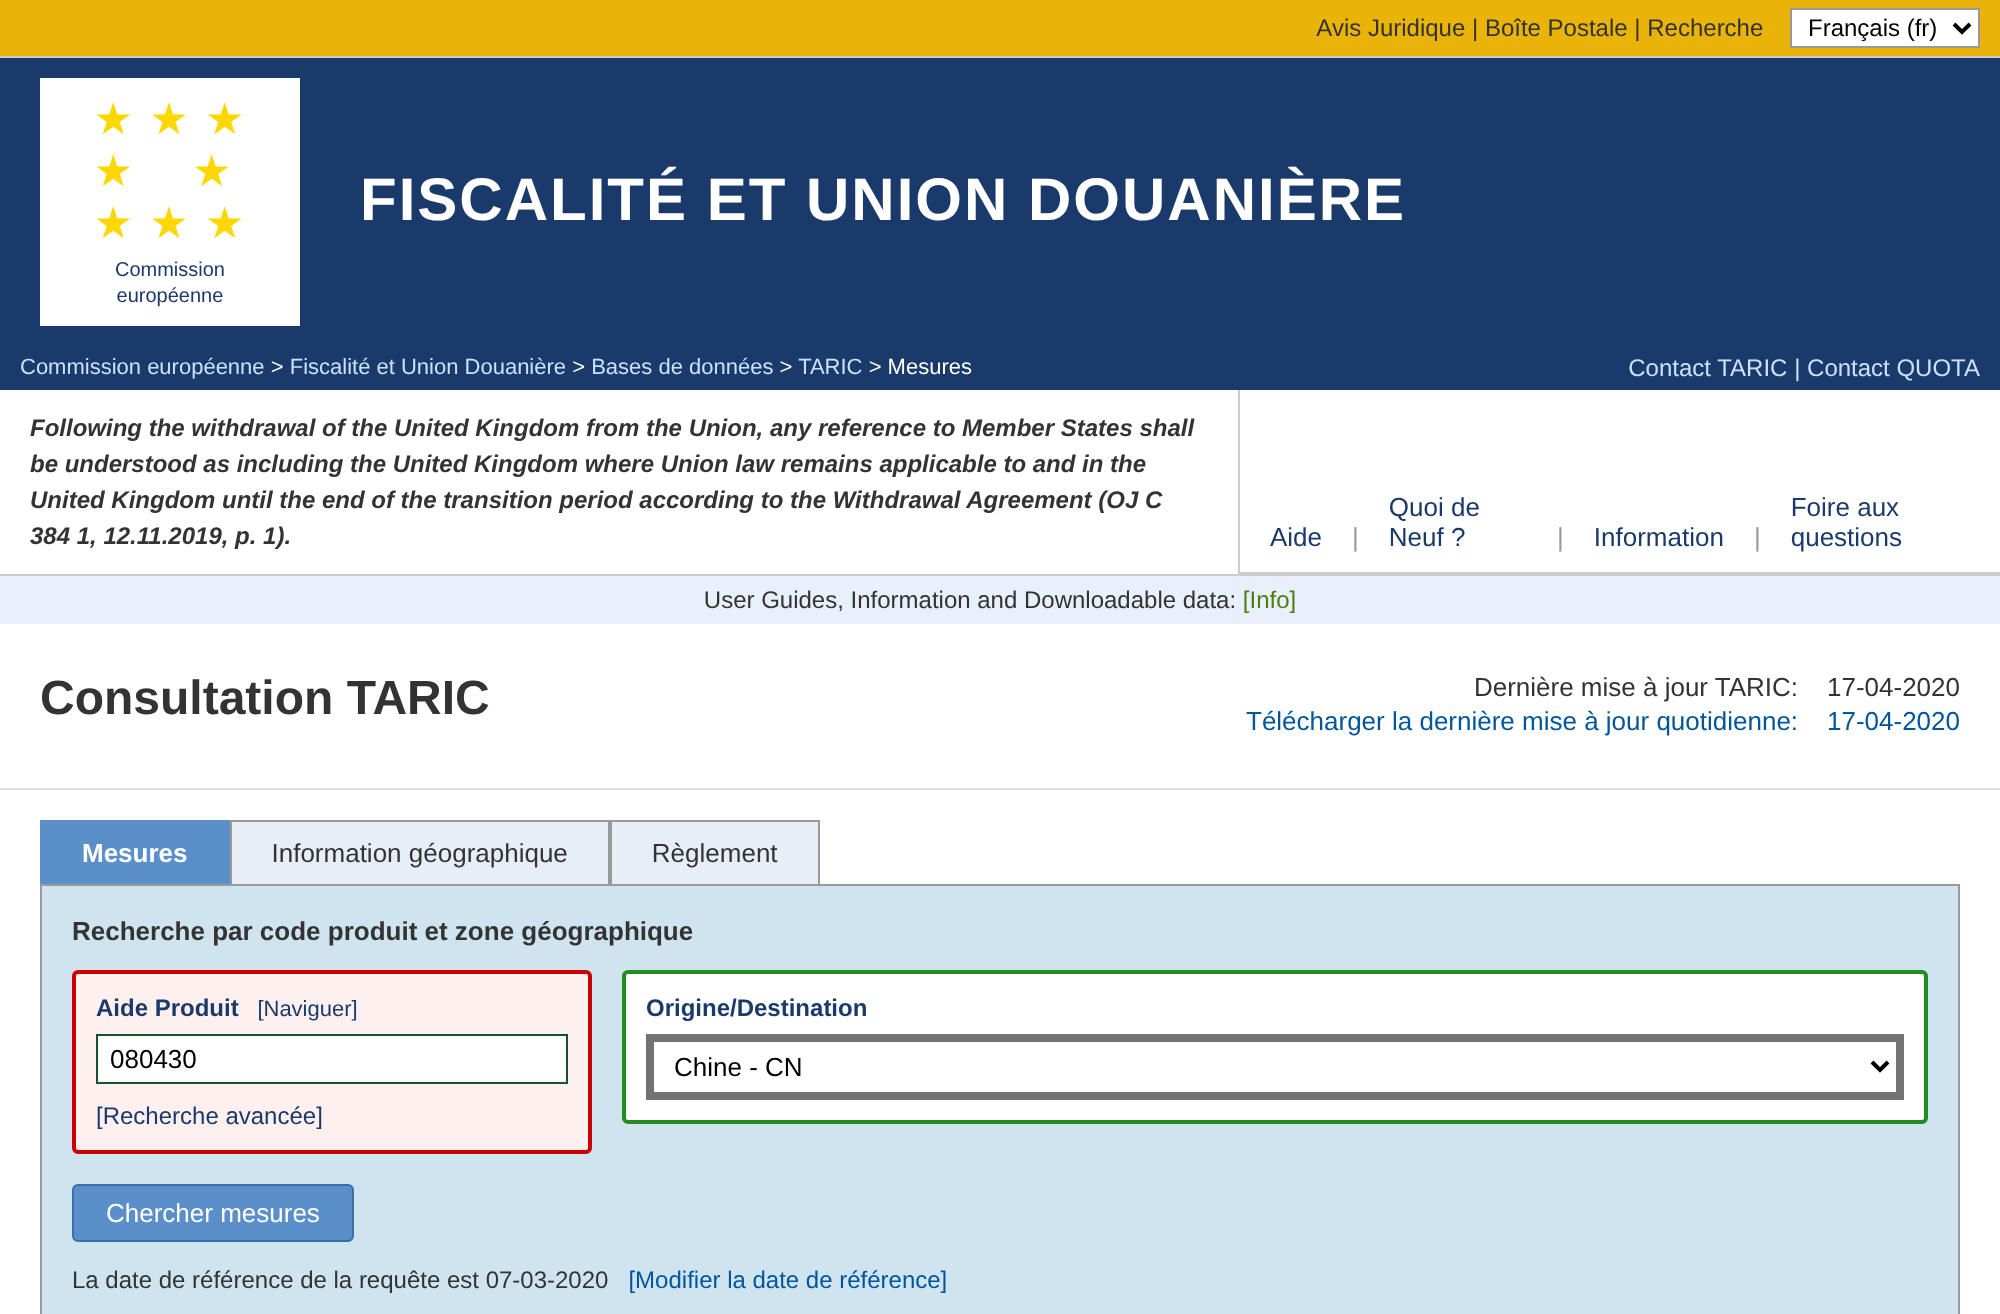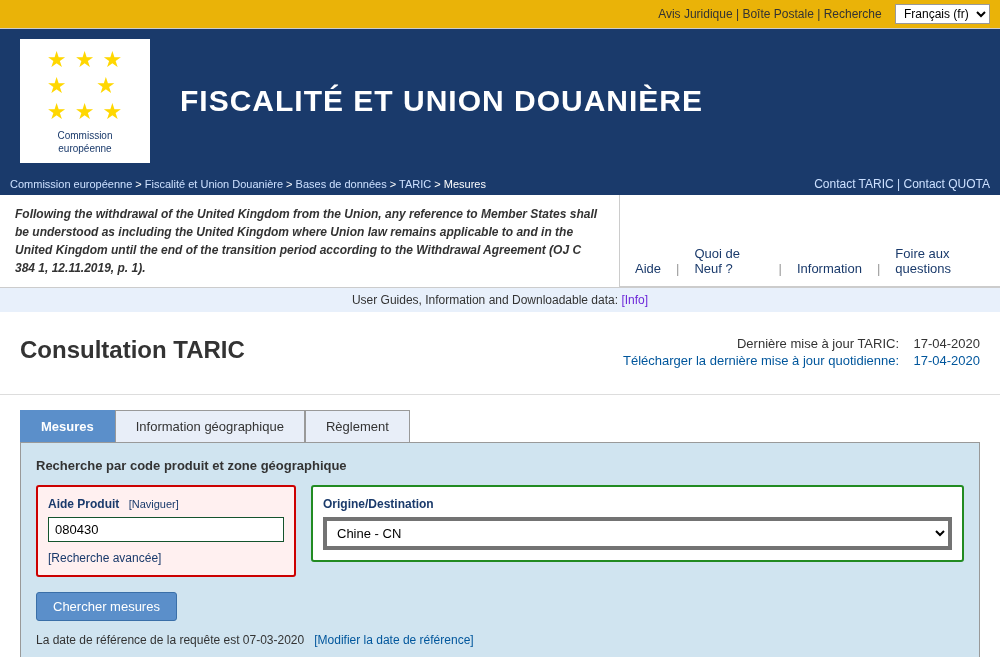--- a/index.html
+++ b/index.html
@@ -110,21 +110,21 @@
     .side-links-top a { color: #1a3a6b; text-decoration: none; }
     .divider-char { color: #999; }
 
     
     .user-guides-row {
       background: #e8f0fb;
       padding: 5px 15px;
       font-size: 12px;
       text-align: center;
     }
-    .user-guides-row a { color: #6d28d9; text-decoration: none; }
+    .user-guides-row a { color: #4d7c0f; text-decoration: none; }
     .update-line { margin-bottom: 2px; }
 
     
     .main-content {
       padding: 15px 20px;
     }
 
     
     .tabs {
       display: flex;

